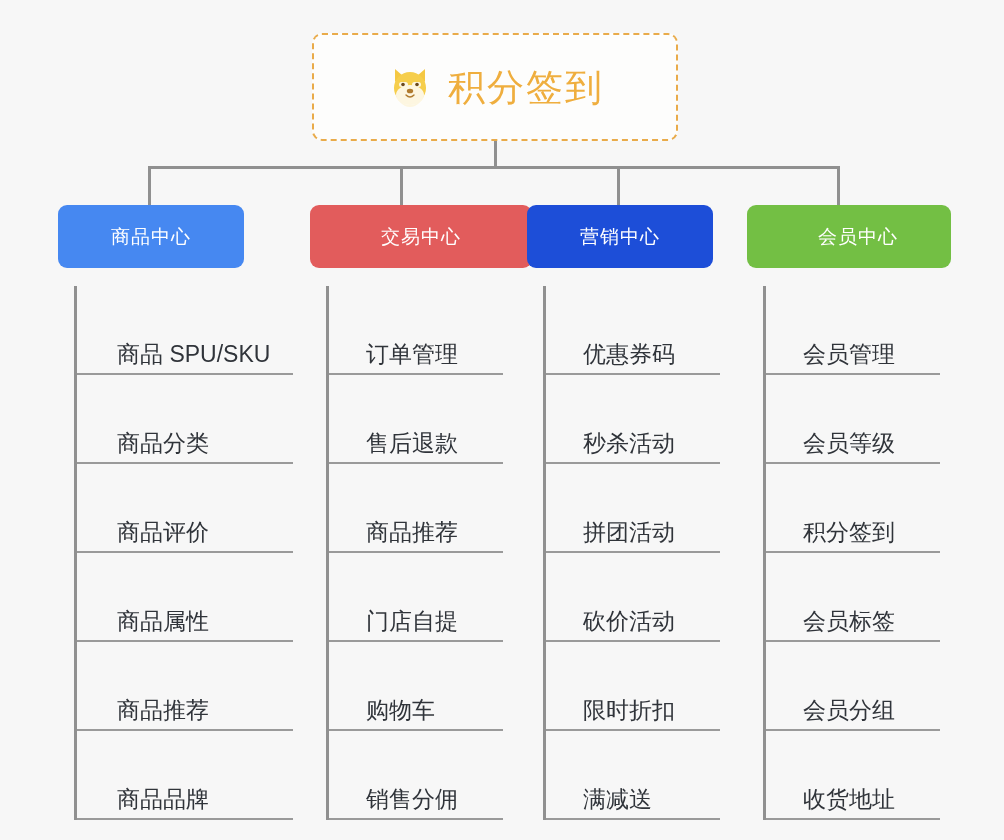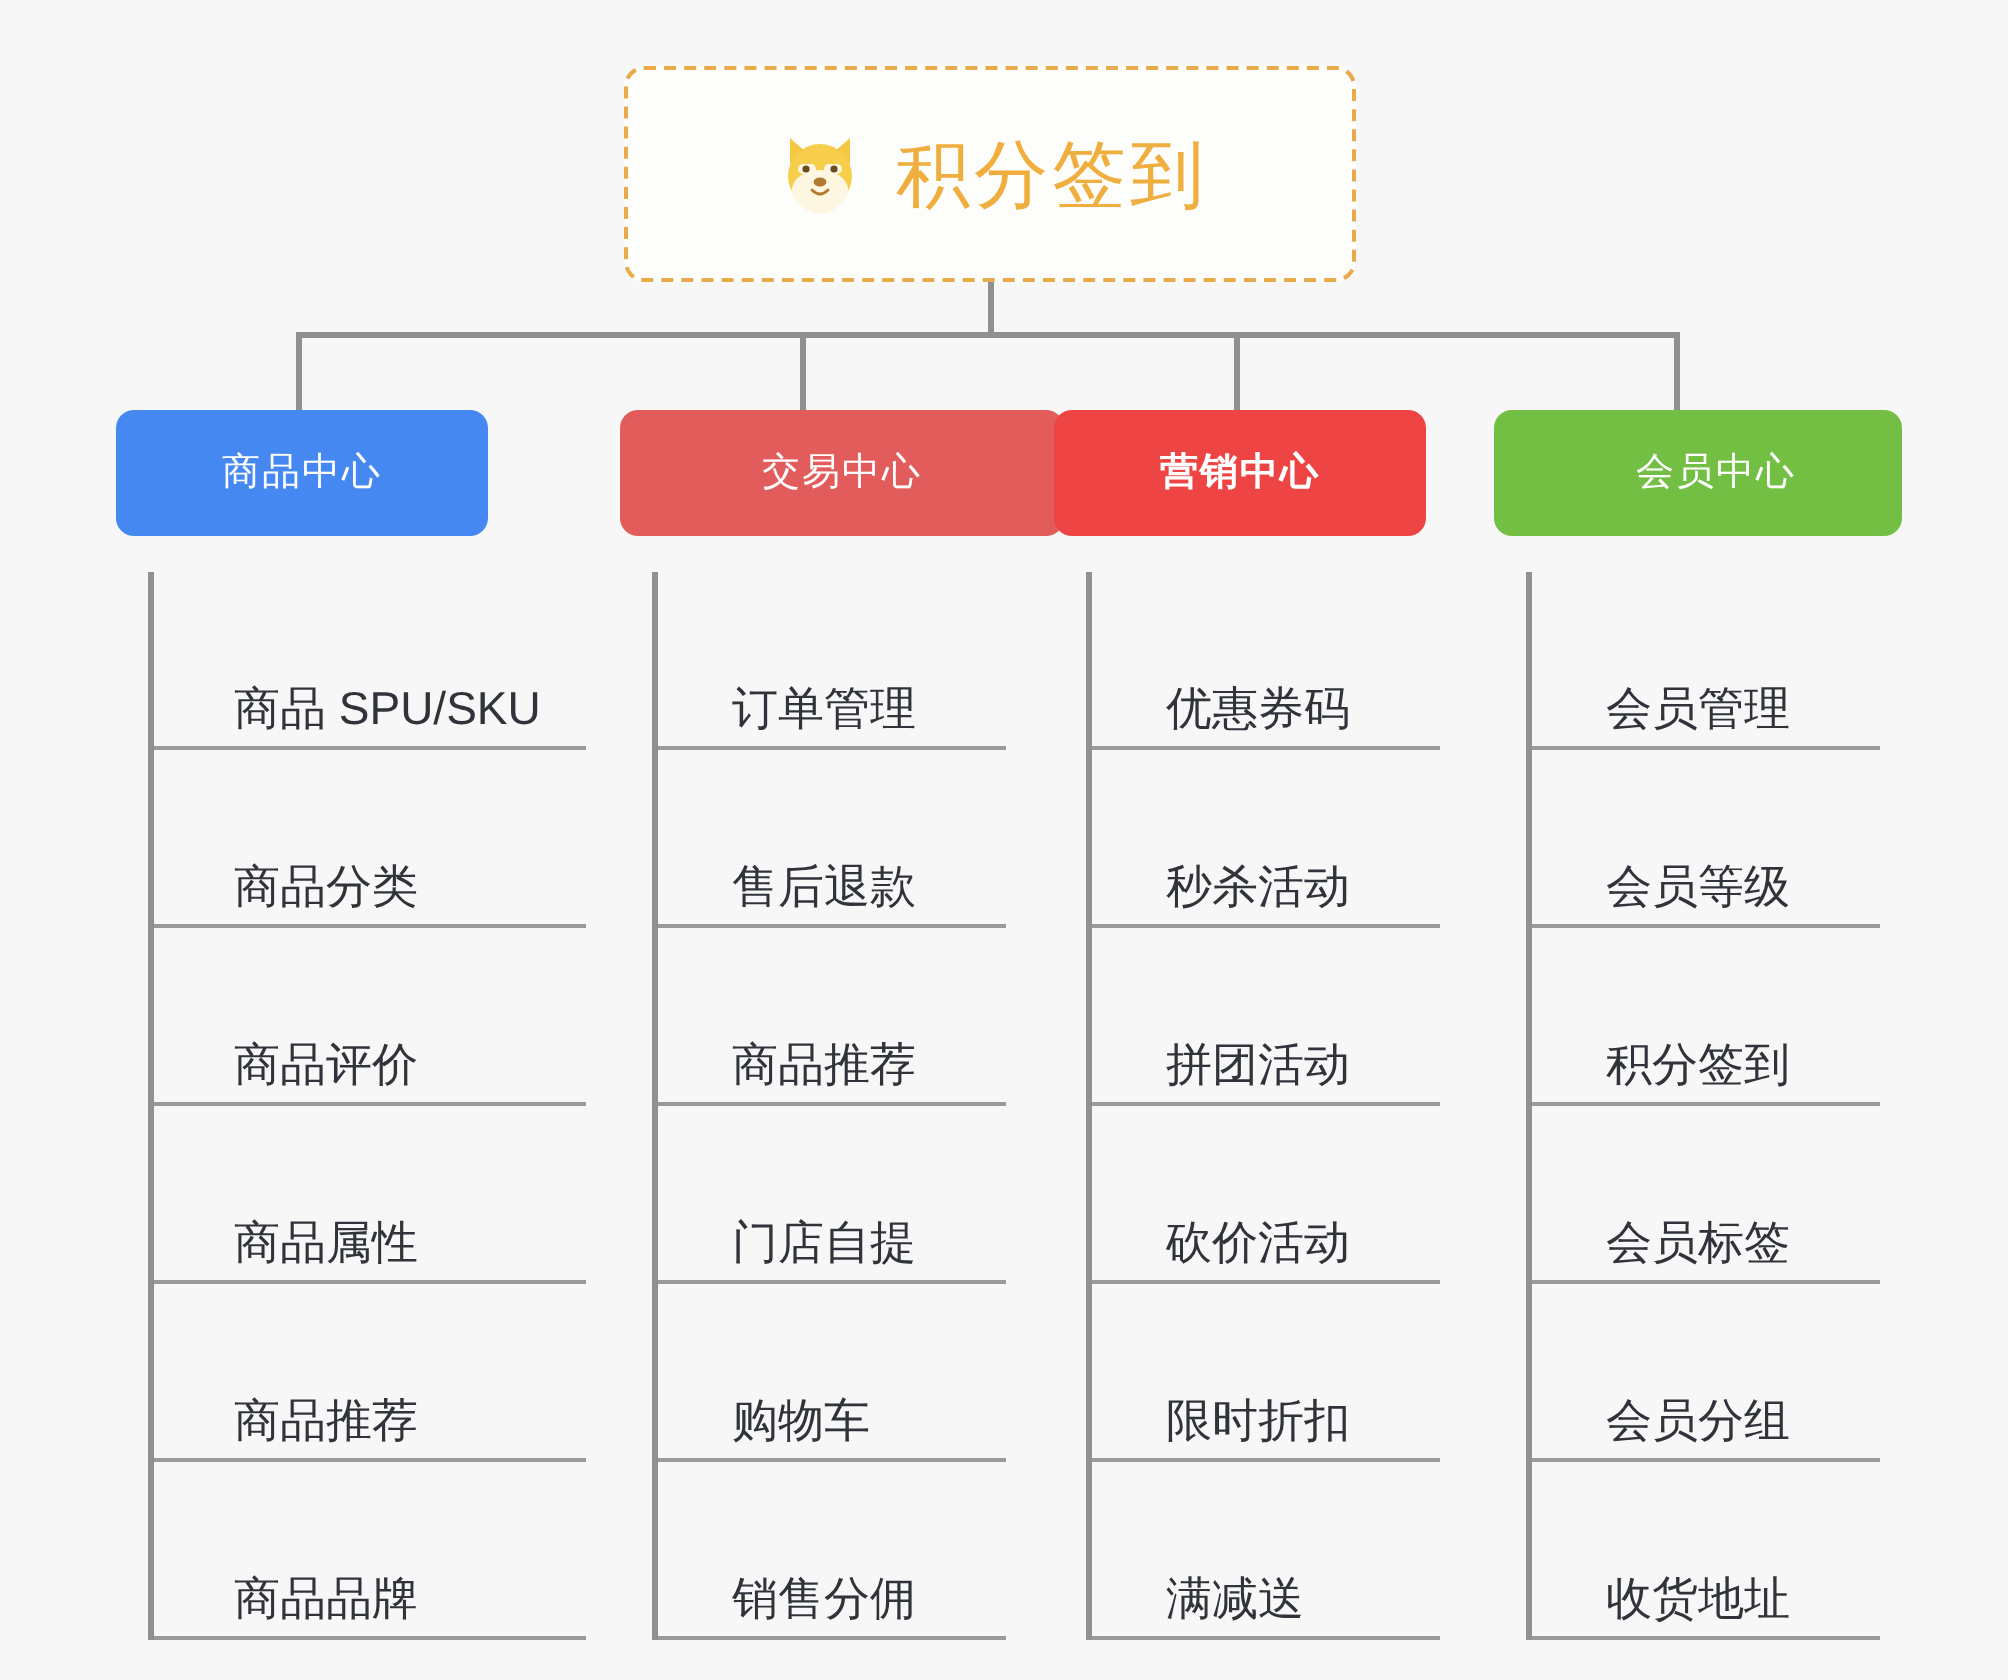--- a/index.html
+++ b/index.html
@@ -220,21 +220,21 @@
         <li class="leaf-item">
             <span class="leaf-label">购物车</span>
           </li>
         <li class="leaf-item">
             <span class="leaf-label">销售分佣</span>
           </li>
       </ul>
     </div>
 
     <div class="column col-2">
-      <div class="col-header" style="background: #ef4444; font-weight: bold;">营销中心</div>
+      <div class="col-header" style="background: #1d4ed8;">营销中心</div>
       <ul class="leaf-list">
         <li class="leaf-item">
             <span class="leaf-label">优惠券码</span>
           </li>
         <li class="leaf-item">
             <span class="leaf-label">秒杀活动</span>
           </li>
         <li class="leaf-item">
             <span class="leaf-label">拼团活动</span>
           </li>

